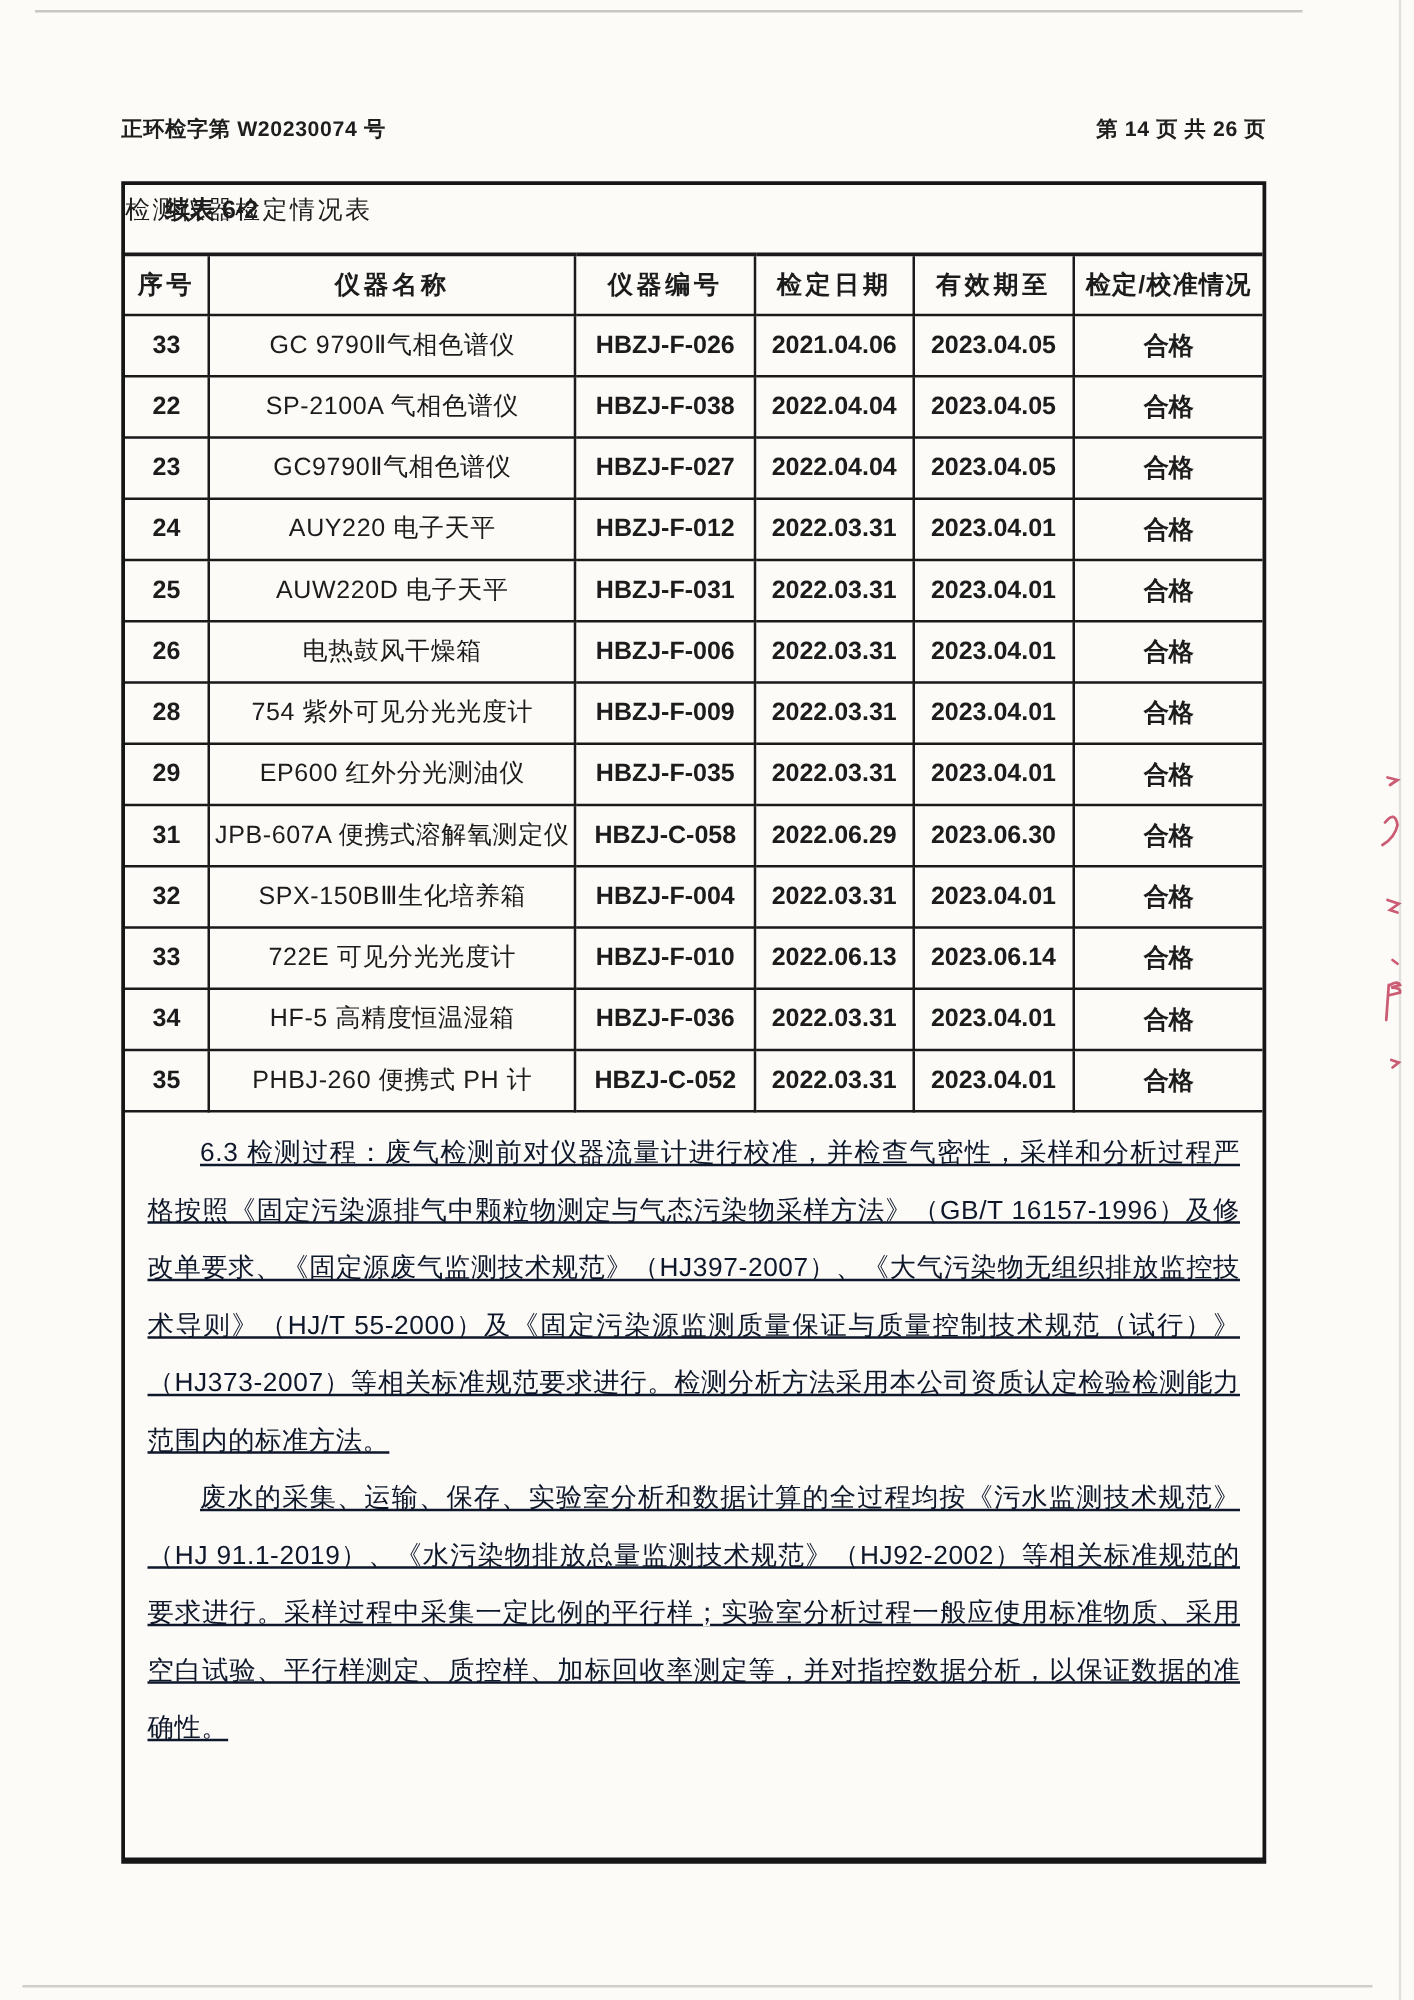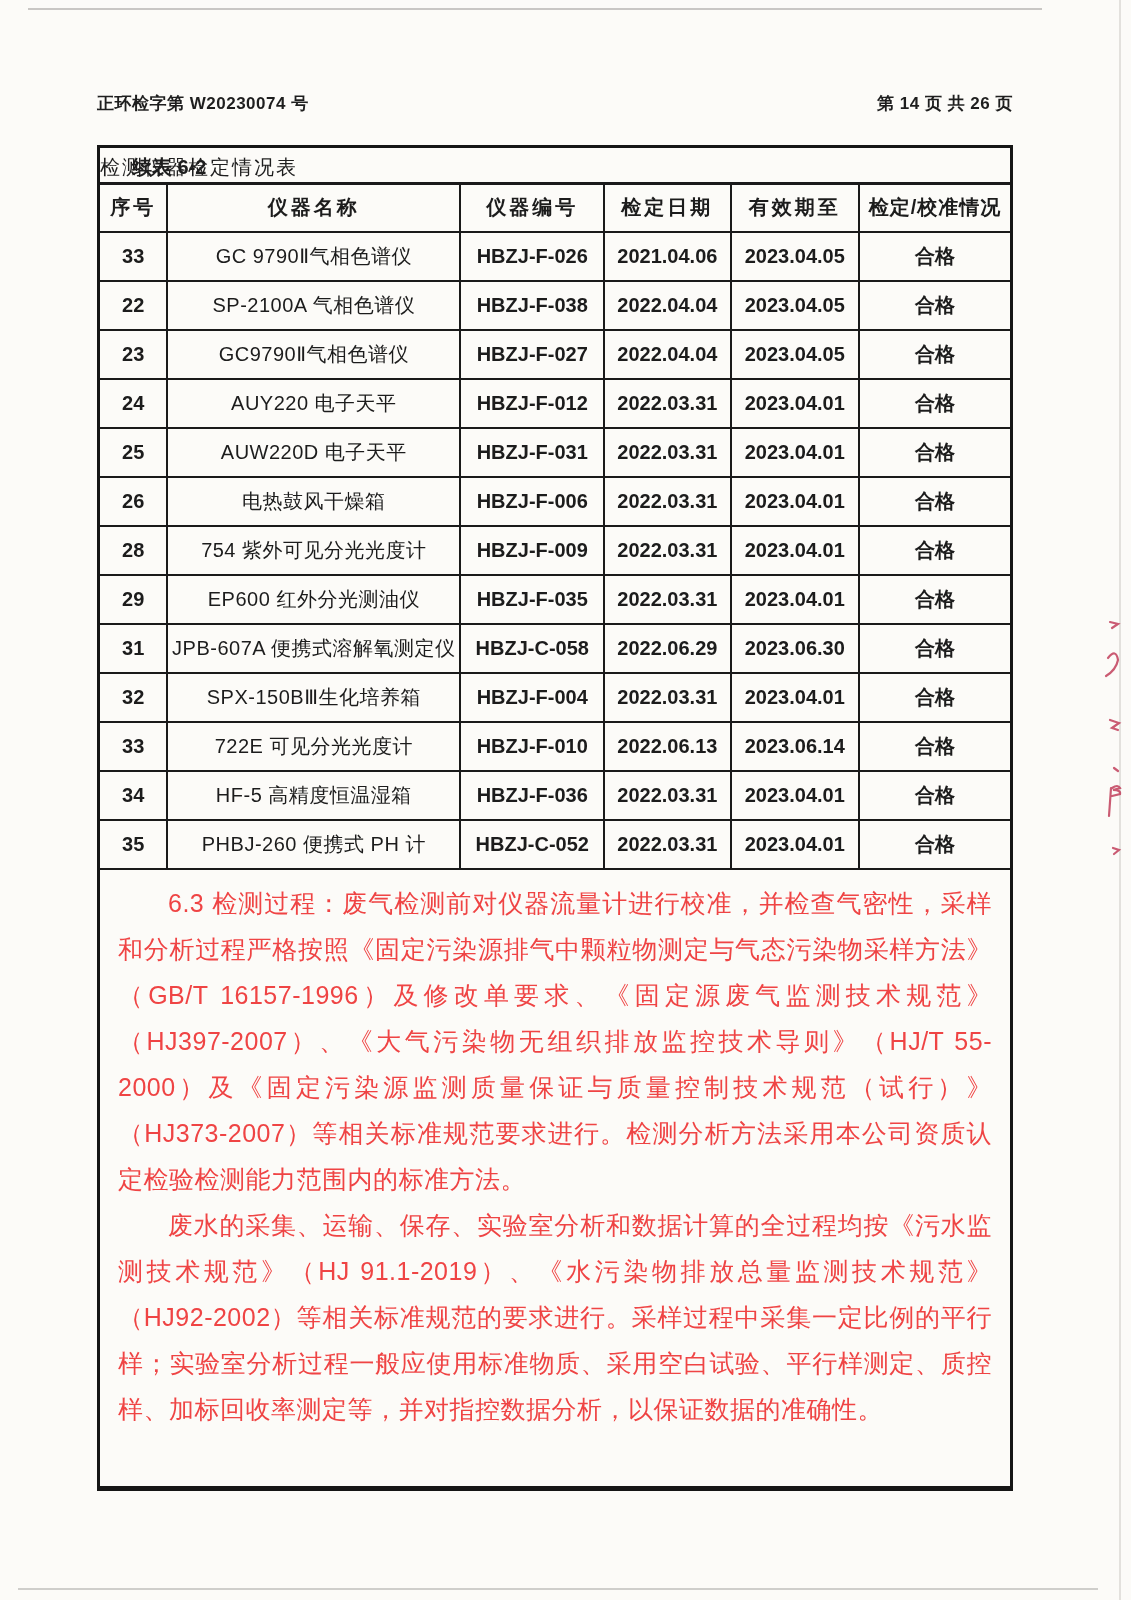--- a/index.html
+++ b/index.html
@@ -25,41 +25,41 @@
   .doc-box {
     position: absolute; left: 97px; top: 145px; width: 916px; height: 1346px;
     border: 3px solid #161616; border-bottom-width: 5px;
     background: transparent;
   }
 
   .caption-row { position: relative; height: 34px; }
   .caption-continued { position: absolute; left: 32px; top: 6px; font-size: 20px; font-weight: 600; }
   .caption-title { position: absolute; left: 0; right: 0; top: 6px; text-align: left; font-size: 20px; font-weight: 400; letter-spacing: 2px; }
 
-  table.inst { width: 100%; border-collapse: collapse; table-layout: fixed; }
+  table.inst { width: 100%; border-collapse: collapse; table-layout: fixed; margin-top: 20px; }
   table.inst th, table.inst td {
     border: 2px solid #1a1a1a;
     text-align: center; vertical-align: middle;
     font-size: 20px; color: #1c1c1c;
     padding: 2px 3px;
     overflow: hidden;
   }
   table.inst th { height: 48px; font-weight: 600; letter-spacing: 3px; border-top-width: 3px; }
   table.inst th.no-ls { letter-spacing: 1px; }
   table.inst td { height: 49px; font-weight: 600; }
   table.inst td.name-cell { font-weight: 500; line-height: 1.15; letter-spacing: 0.5px; }
   
   table.inst tr > *:first-child { border-left: none; }
   table.inst tr > *:last-child { border-right: none; }
 
   .paras { padding: 10px 18px 0 18px; }
   .paras p {
-    font-size: 25px; font-weight: 500; line-height: 46px;
+    font-size: 21px; font-weight: 500; line-height: 46px;
     text-align: justify; text-justify: inter-ideograph;
-    text-indent: 2em; color: #ef4444; letter-spacing: 0.5px;
+    text-indent: 2em; color: #0f172a; letter-spacing: 0.5px; text-decoration: underline;
   }
 
   
   .red-marks { position: absolute; left: 1090px; top: 610px; width: 34px; height: 300px; }
 </style>
 </head>
 <body>
 
 <div class="page">
 

